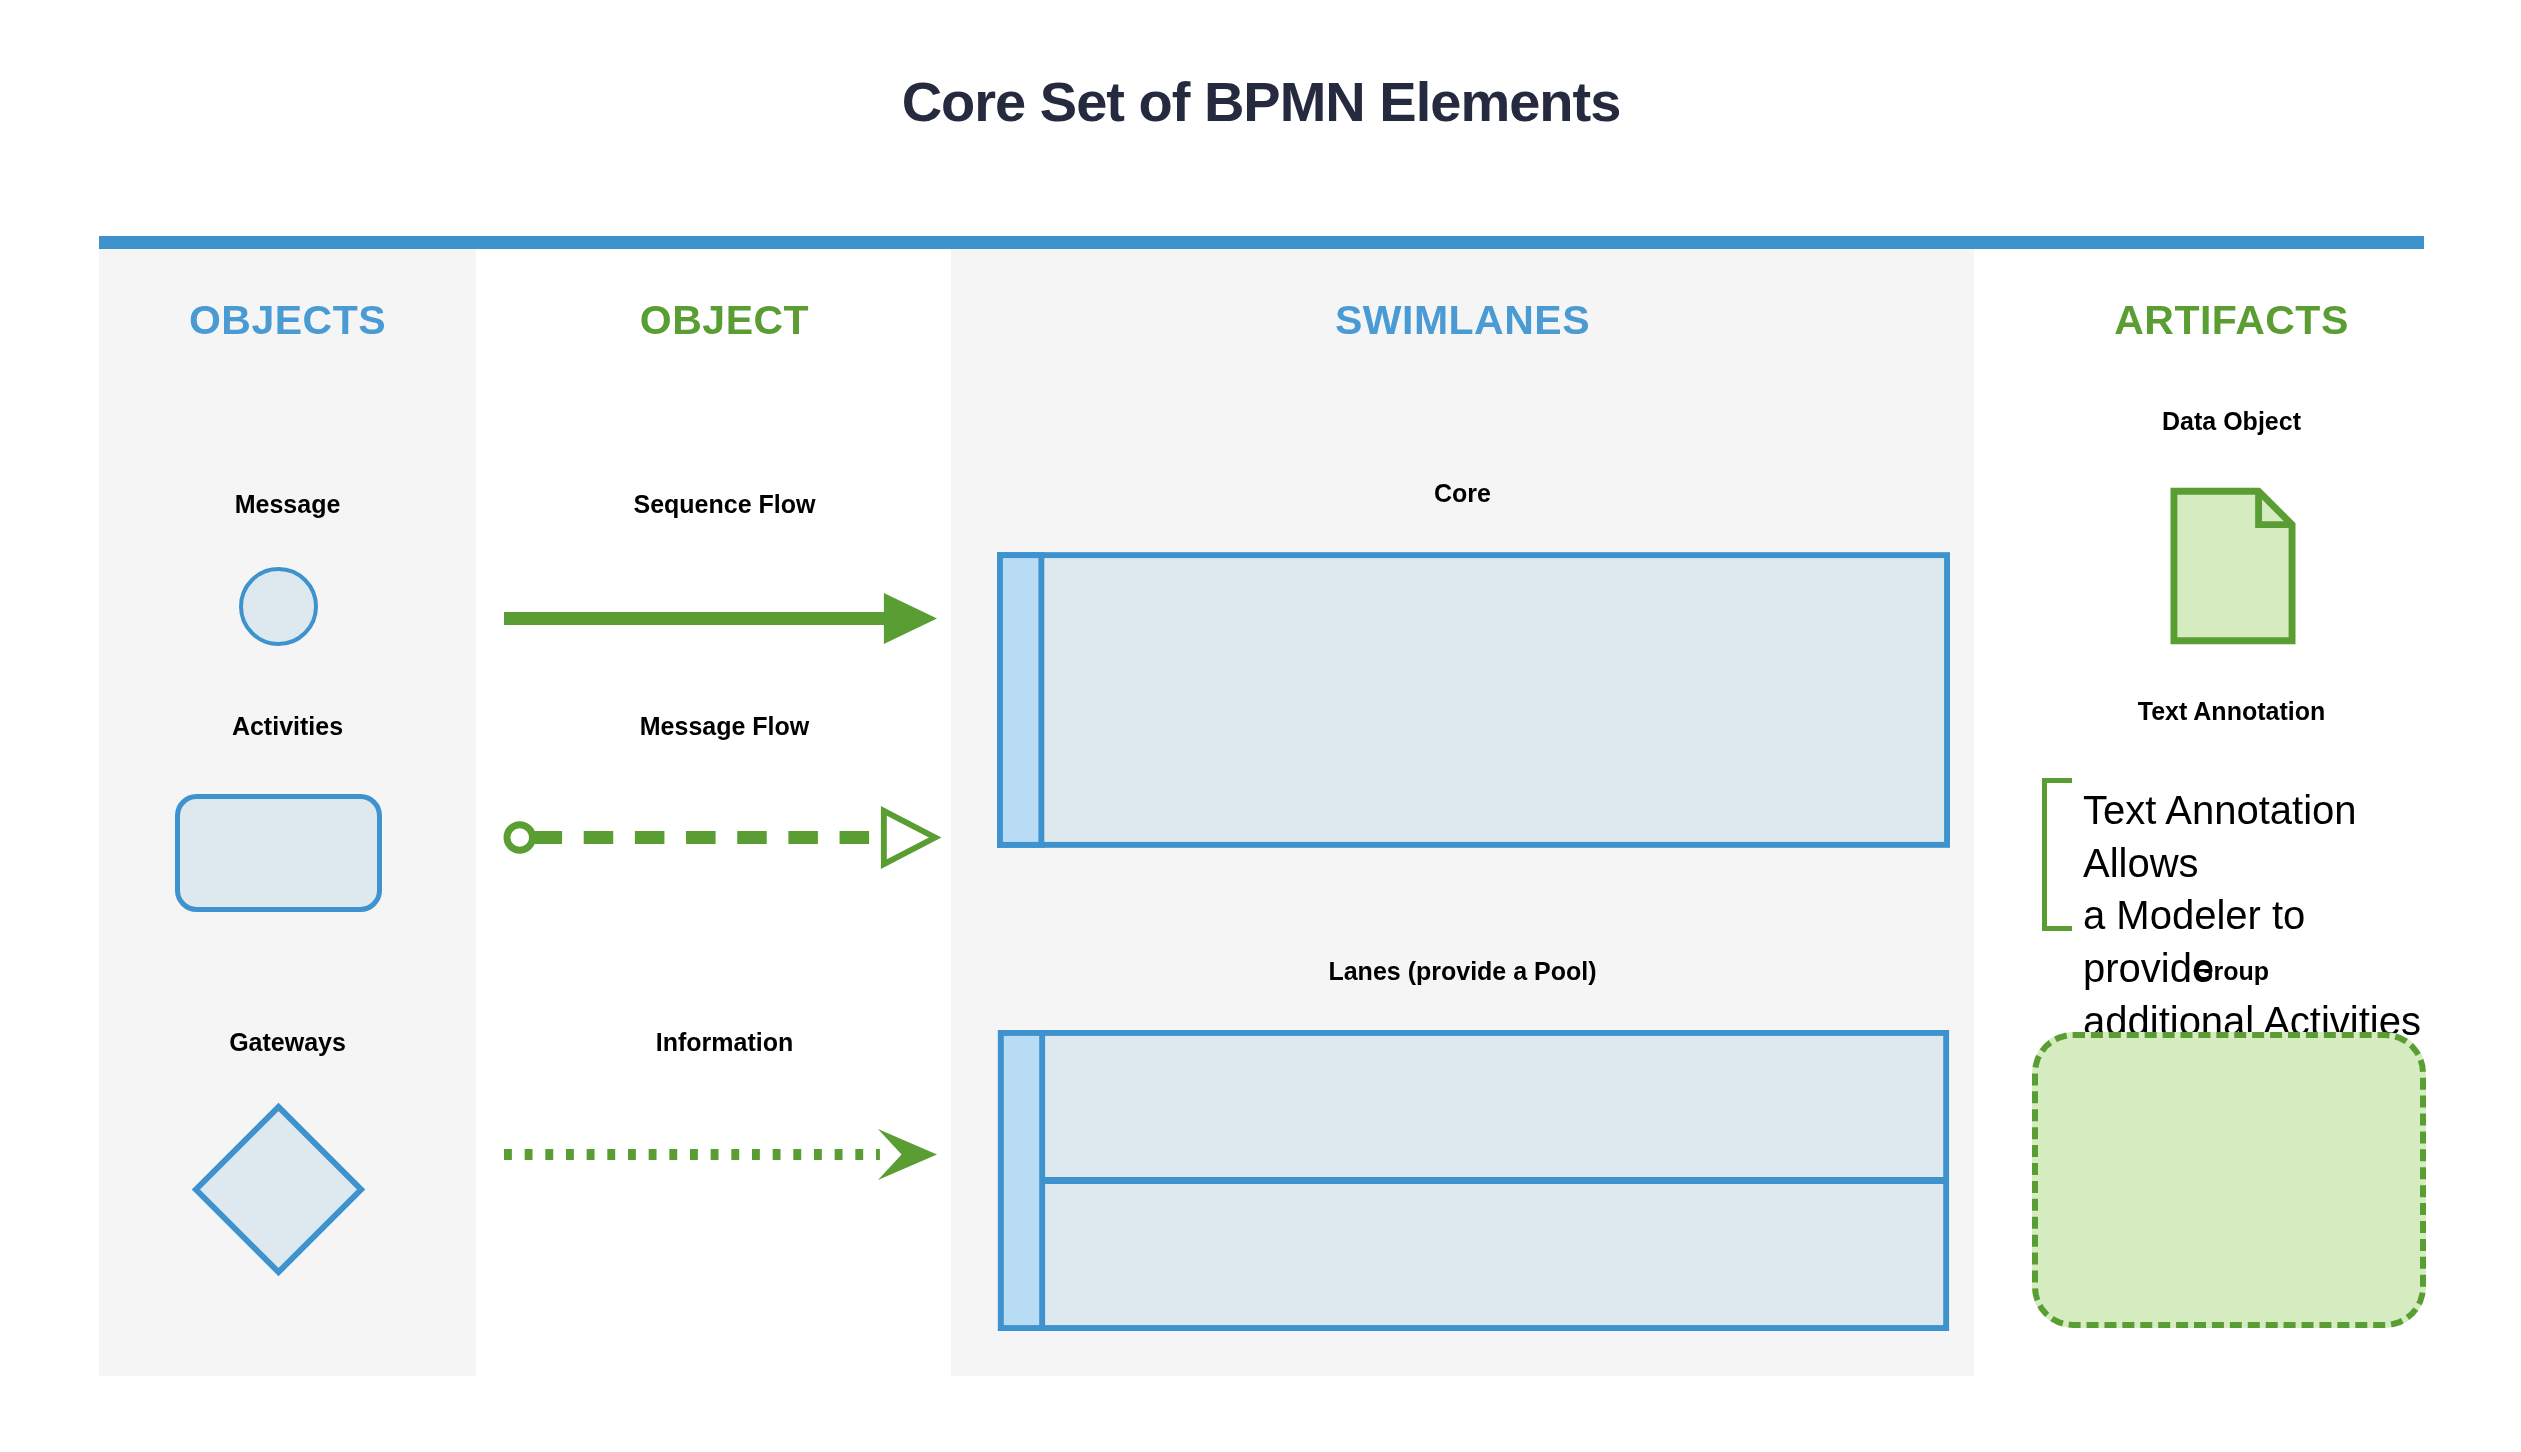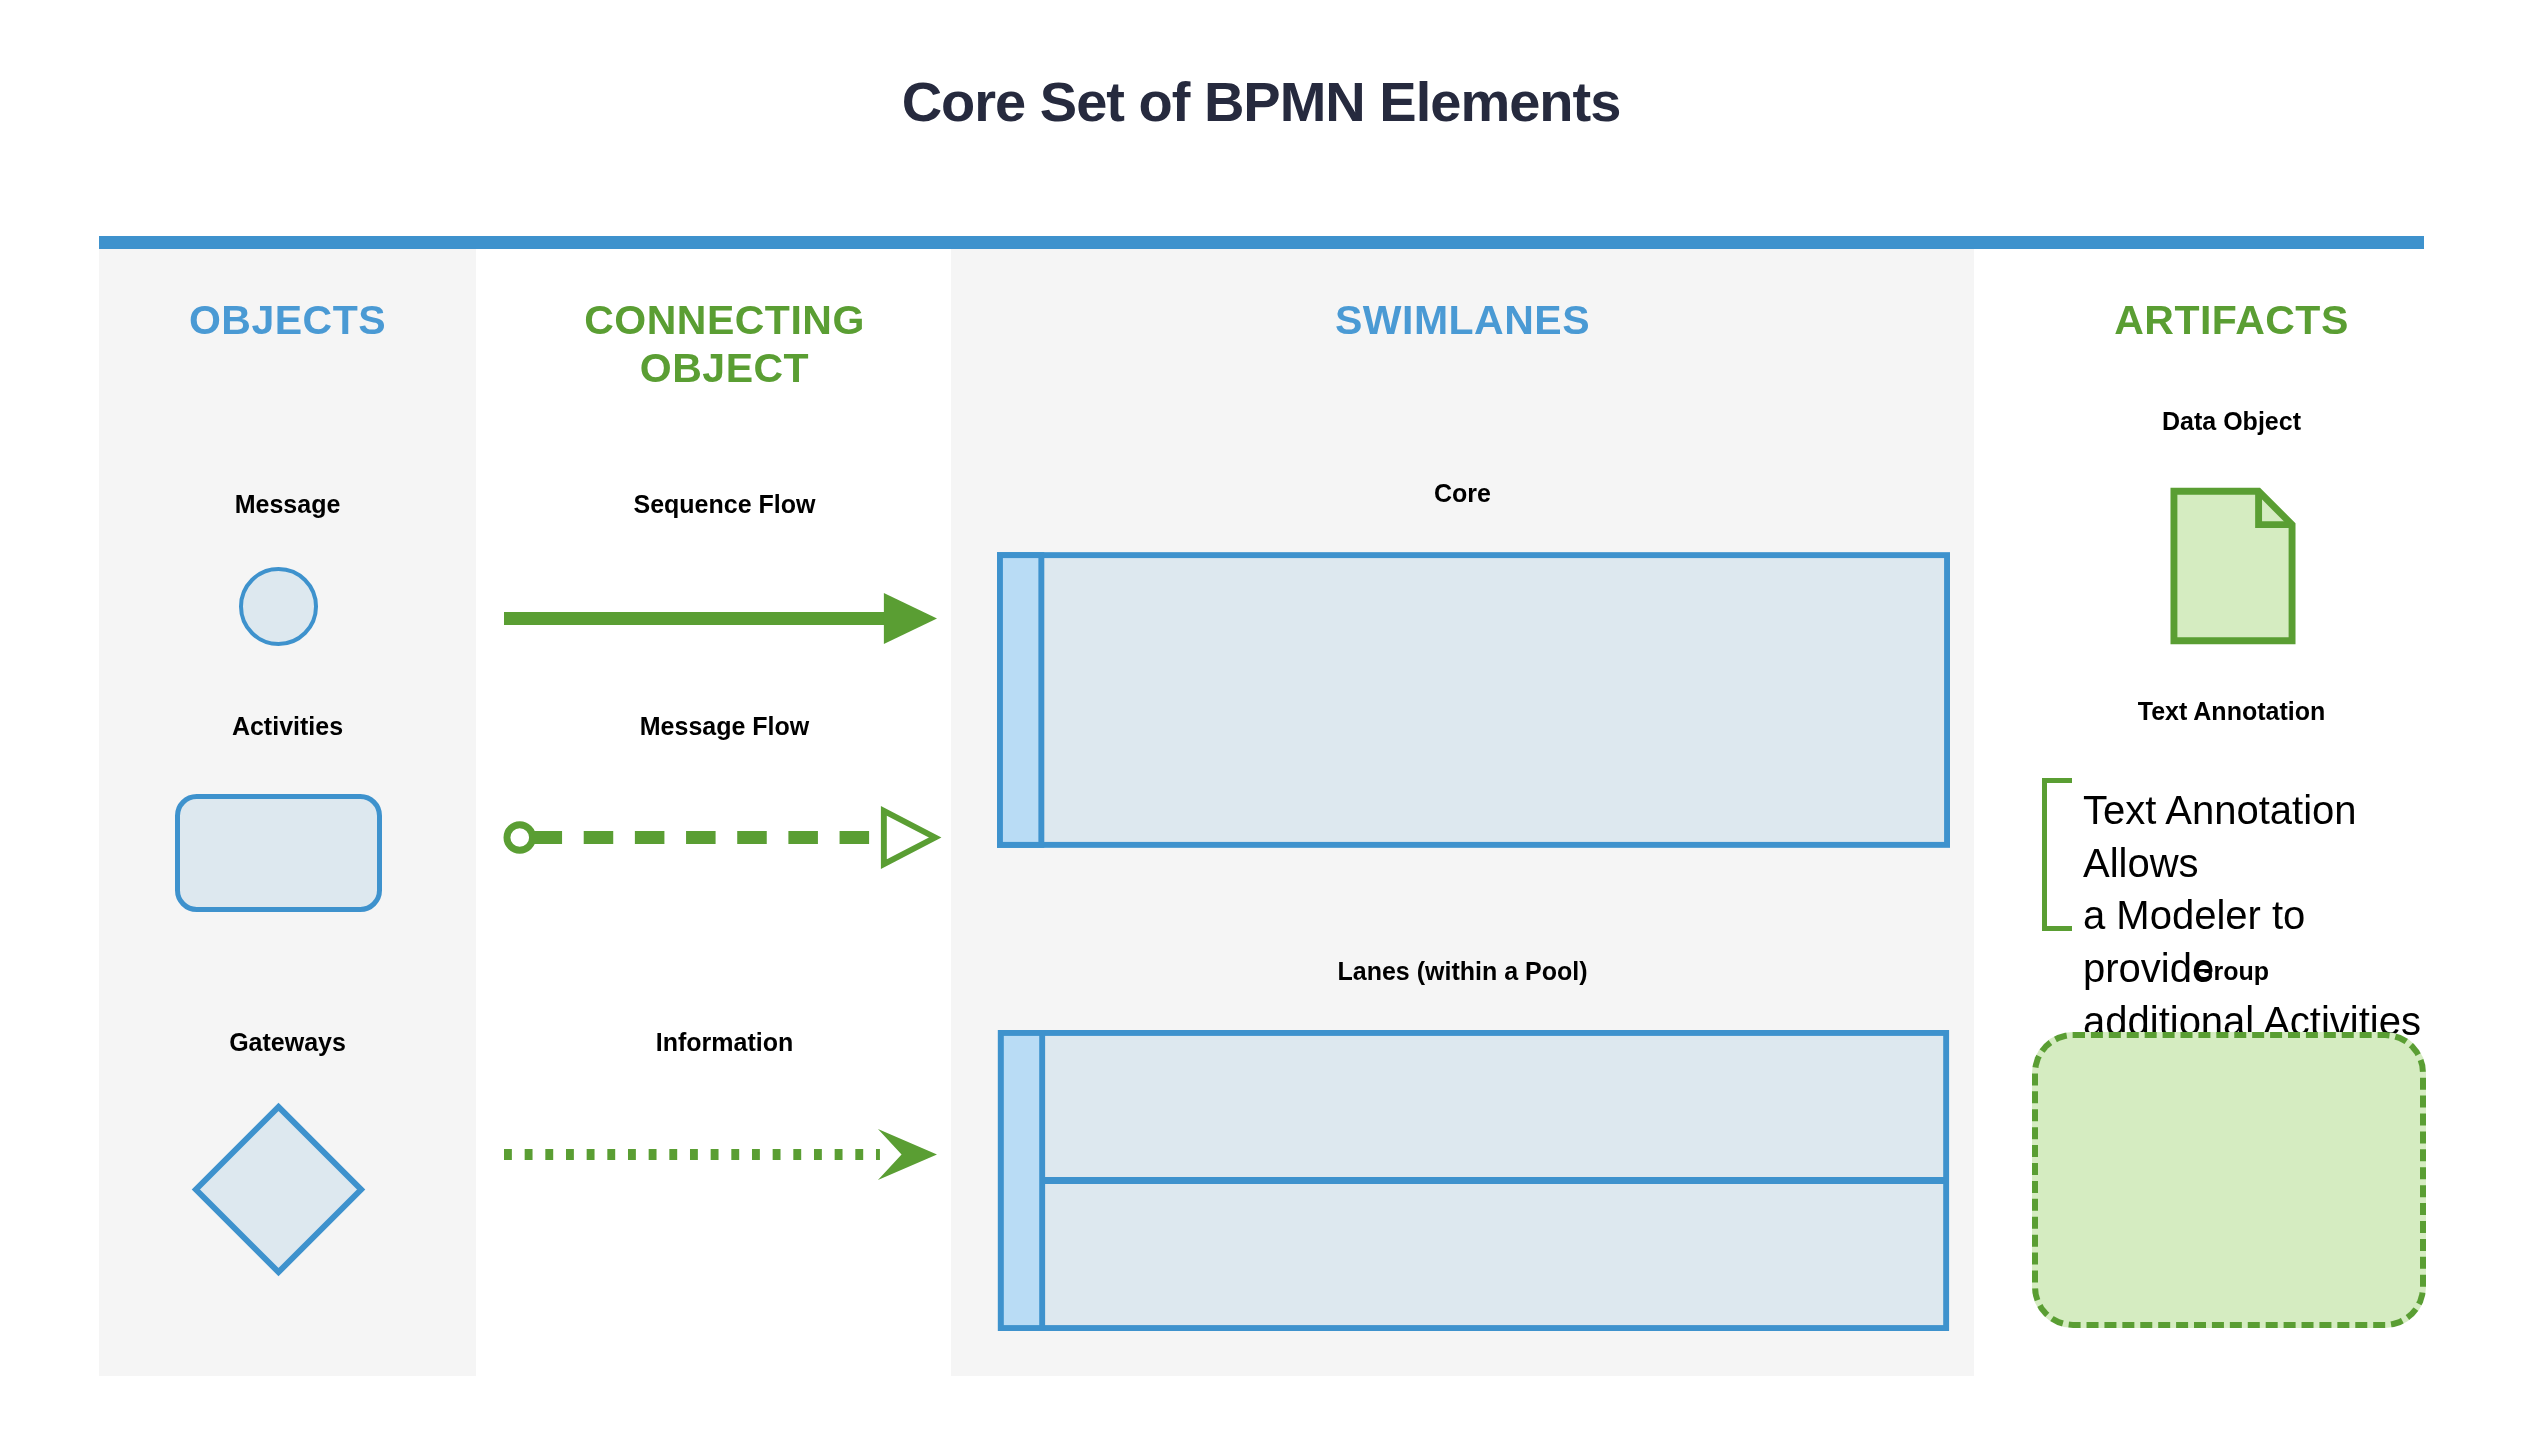--- a/index.html
+++ b/index.html
@@ -223,21 +223,20 @@
 <div id="title-rule"></div>
 
 <div id="panel-flow" class="panel-gray"></div>
 <div id="panel-swimlanes" class="panel-gray"></div>
 
 <div id="head-flow" class="col-heading blue-head">
   <div>OBJECTS</div>
 </div>
 
 <div id="head-connecting" class="col-heading green-head">
-  <div>CONNECTING</div>
   <div>OBJECT</div>
 </div>
 
 <div id="head-swimlanes" class="col-heading blue-head">SWIMLANES</div>
 
 <div id="head-artifacts" class="col-heading green-head">ARTIFACTS</div>
 
 <div id="label-events" class="item-label">Message</div>
 <div id="shape-event"></div>
 
@@ -277,21 +276,21 @@
 </div>
 
 <div id="label-pool" class="item-label">Core</div>
 <div id="swim-pool">
   <svg class="swim-svg" width="953" height="296" viewBox="0 0 967 300">
     <rect x="3" y="3" width="961" height="294" fill="#dde8ef" stroke="#3e92cd" stroke-width="6"></rect>
     <rect x="3" y="3" width="42" height="294" fill="#b9dcf5" stroke="#3e92cd" stroke-width="6"></rect>
   </svg>
 </div>
 
-<div id="label-lanes" class="item-label">Lanes (within a Pool)</div>
+<div id="label-lanes" class="item-label">Lanes (provide a Pool)</div>
 <div id="swim-lanes">
   <svg class="swim-svg" width="953" height="301" viewBox="0 0 967 306">
     <rect x="3" y="3" width="961" height="300" fill="#dde8ef" stroke="#3e92cd" stroke-width="6"></rect>
     <rect x="3" y="3" width="42" height="300" fill="#b9dcf5" stroke="#3e92cd" stroke-width="6"></rect>
     <line x1="45" y1="153" x2="964" y2="153" stroke="#3e92cd" stroke-width="7"></line>
   </svg>
 </div>
 
 <div id="label-dataobject" class="item-label">Data Object</div>
 <div id="shape-dataobject">

